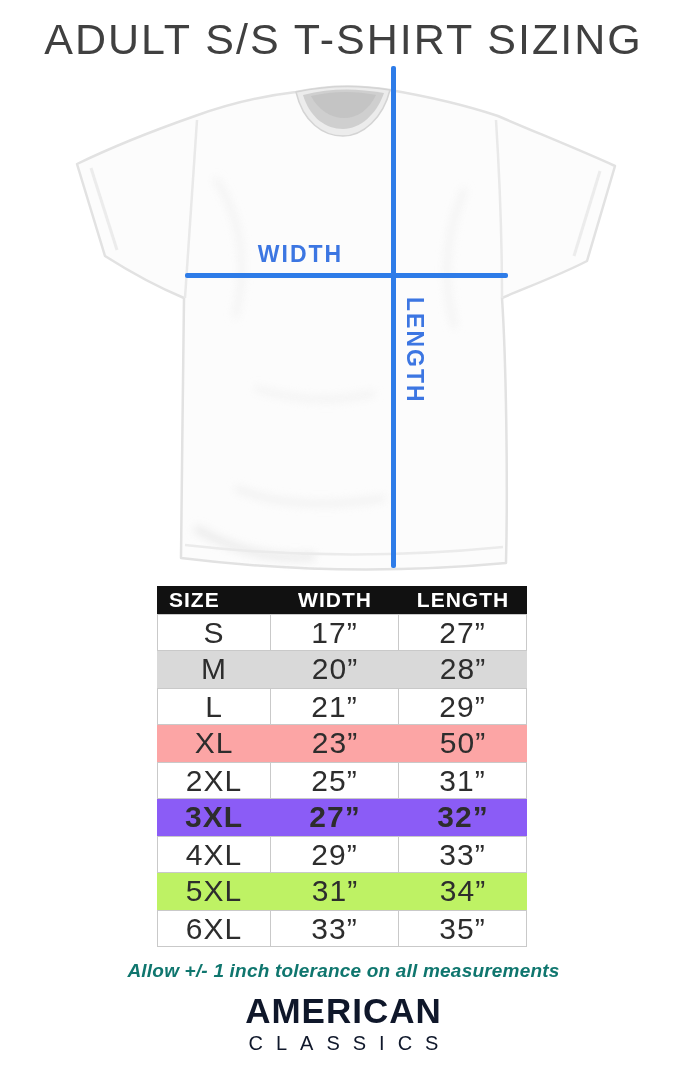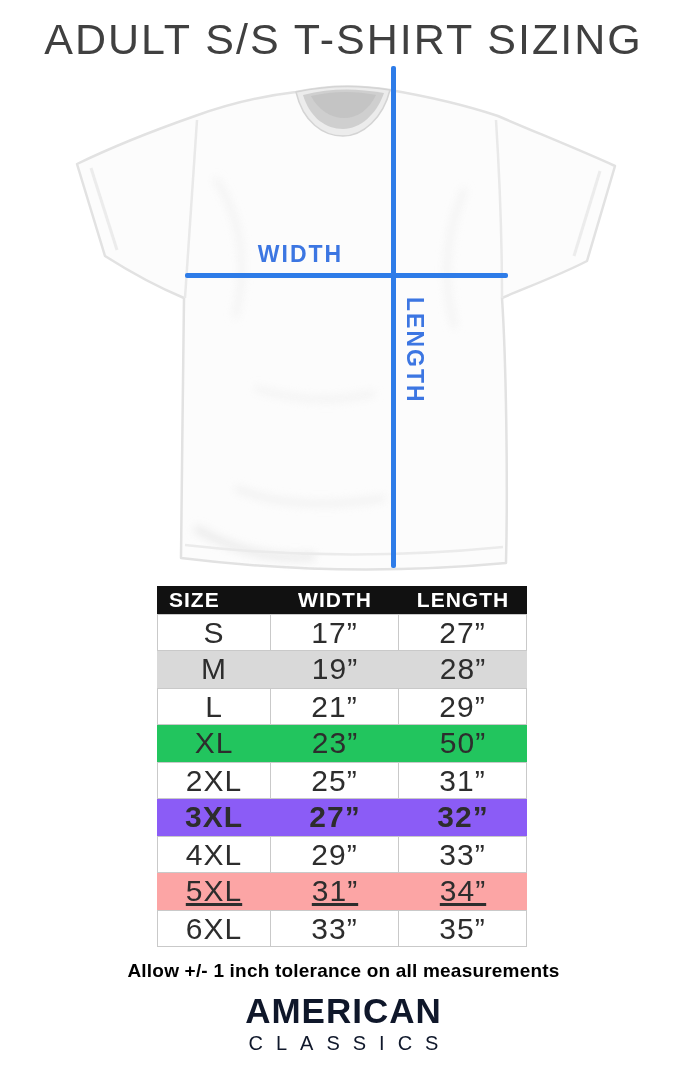--- a/index.html
+++ b/index.html
@@ -125,61 +125,61 @@
       <div class="cell c2">LENGTH</div>
     </div>
     <div>
         <div class="trow white">
           <div class="cell c0">S</div>
           <div class="cell c1">17”</div>
           <div class="cell c2">27”</div>
         </div>
         <div class="trow gray" style="background: rgb(217, 217, 217);">
           <div class="cell c0">M</div>
-          <div class="cell c1">19”</div>
+          <div class="cell c1">20”</div>
           <div class="cell c2">28”</div>
         </div>
         <div class="trow white">
           <div class="cell c0">L</div>
           <div class="cell c1">21”</div>
           <div class="cell c2">29”</div>
         </div>
-        <div class="trow gray" style="background: #22c55e;">
+        <div class="trow gray" style="background: #fca5a5;">
           <div class="cell c0">XL</div>
           <div class="cell c1">23”</div>
           <div class="cell c2">50”</div>
         </div>
         <div class="trow white">
           <div class="cell c0">2XL</div>
           <div class="cell c1">25”</div>
           <div class="cell c2">31”</div>
         </div>
         <div class="trow gray" style="background: #8b5cf6; font-weight: bold;">
           <div class="cell c0">3XL</div>
           <div class="cell c1">27”</div>
           <div class="cell c2">32”</div>
         </div>
         <div class="trow white">
           <div class="cell c0">4XL</div>
           <div class="cell c1">29”</div>
           <div class="cell c2">33”</div>
         </div>
-        <div class="trow gray" style="background: #fca5a5; text-decoration: underline;">
+        <div class="trow gray" style="background: #bef264;">
           <div class="cell c0">5XL</div>
           <div class="cell c1">31”</div>
           <div class="cell c2">34”</div>
         </div>
         <div class="trow white">
           <div class="cell c0">6XL</div>
           <div class="cell c1">33”</div>
           <div class="cell c2">35”</div>
         </div>
       </div>
   </div>
 
-  <div class="tolerance-note" style="color: #000000;">Allow +/- 1 inch tolerance on all measurements</div>
+  <div class="tolerance-note" style="color: #0f766e; font-style: italic;">Allow +/- 1 inch tolerance on all measurements</div>
 
   <div class="brand">
     <div class="brand-line1">AMERICAN</div>
     <div class="brand-line2">CLASSICS</div>
   </div>
 
 </div>
 
 </body></html>

